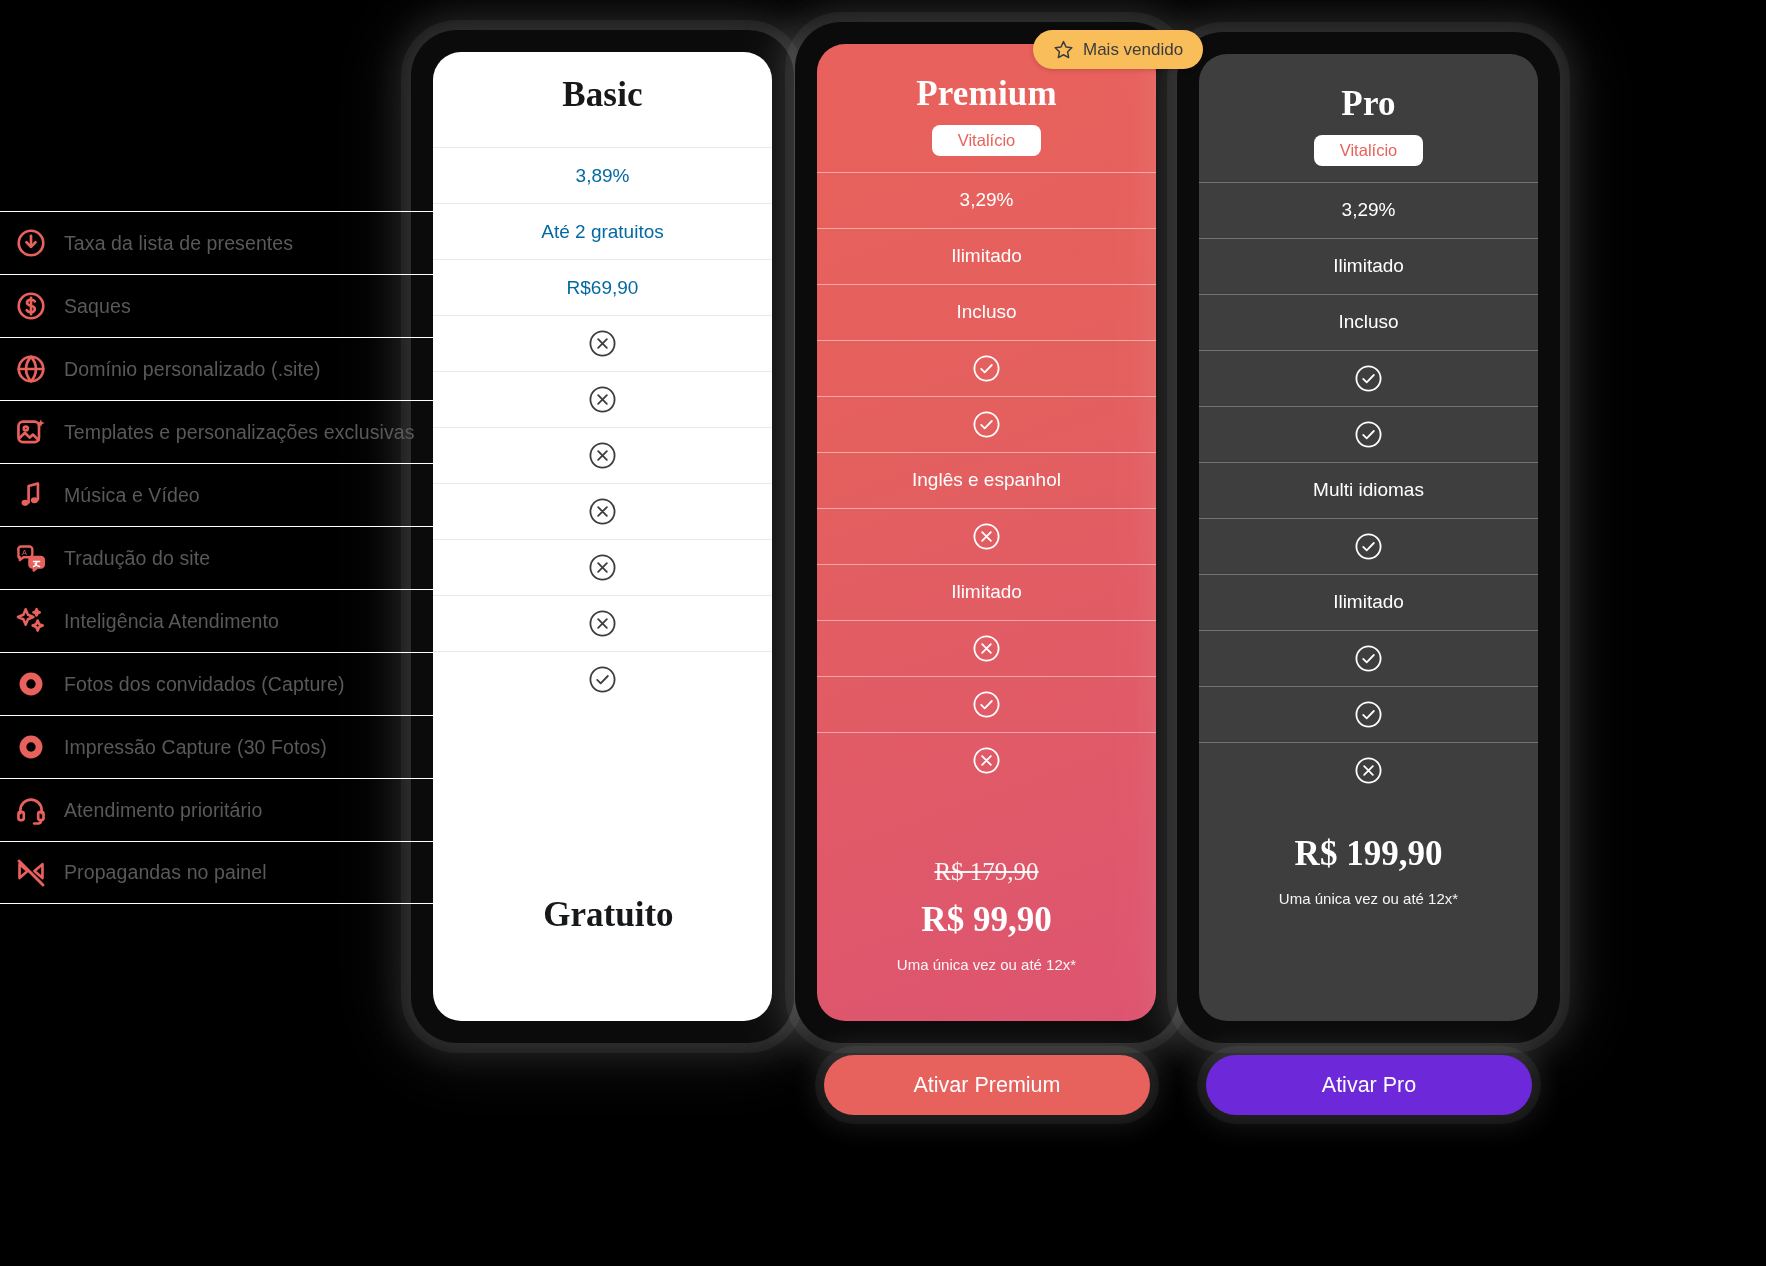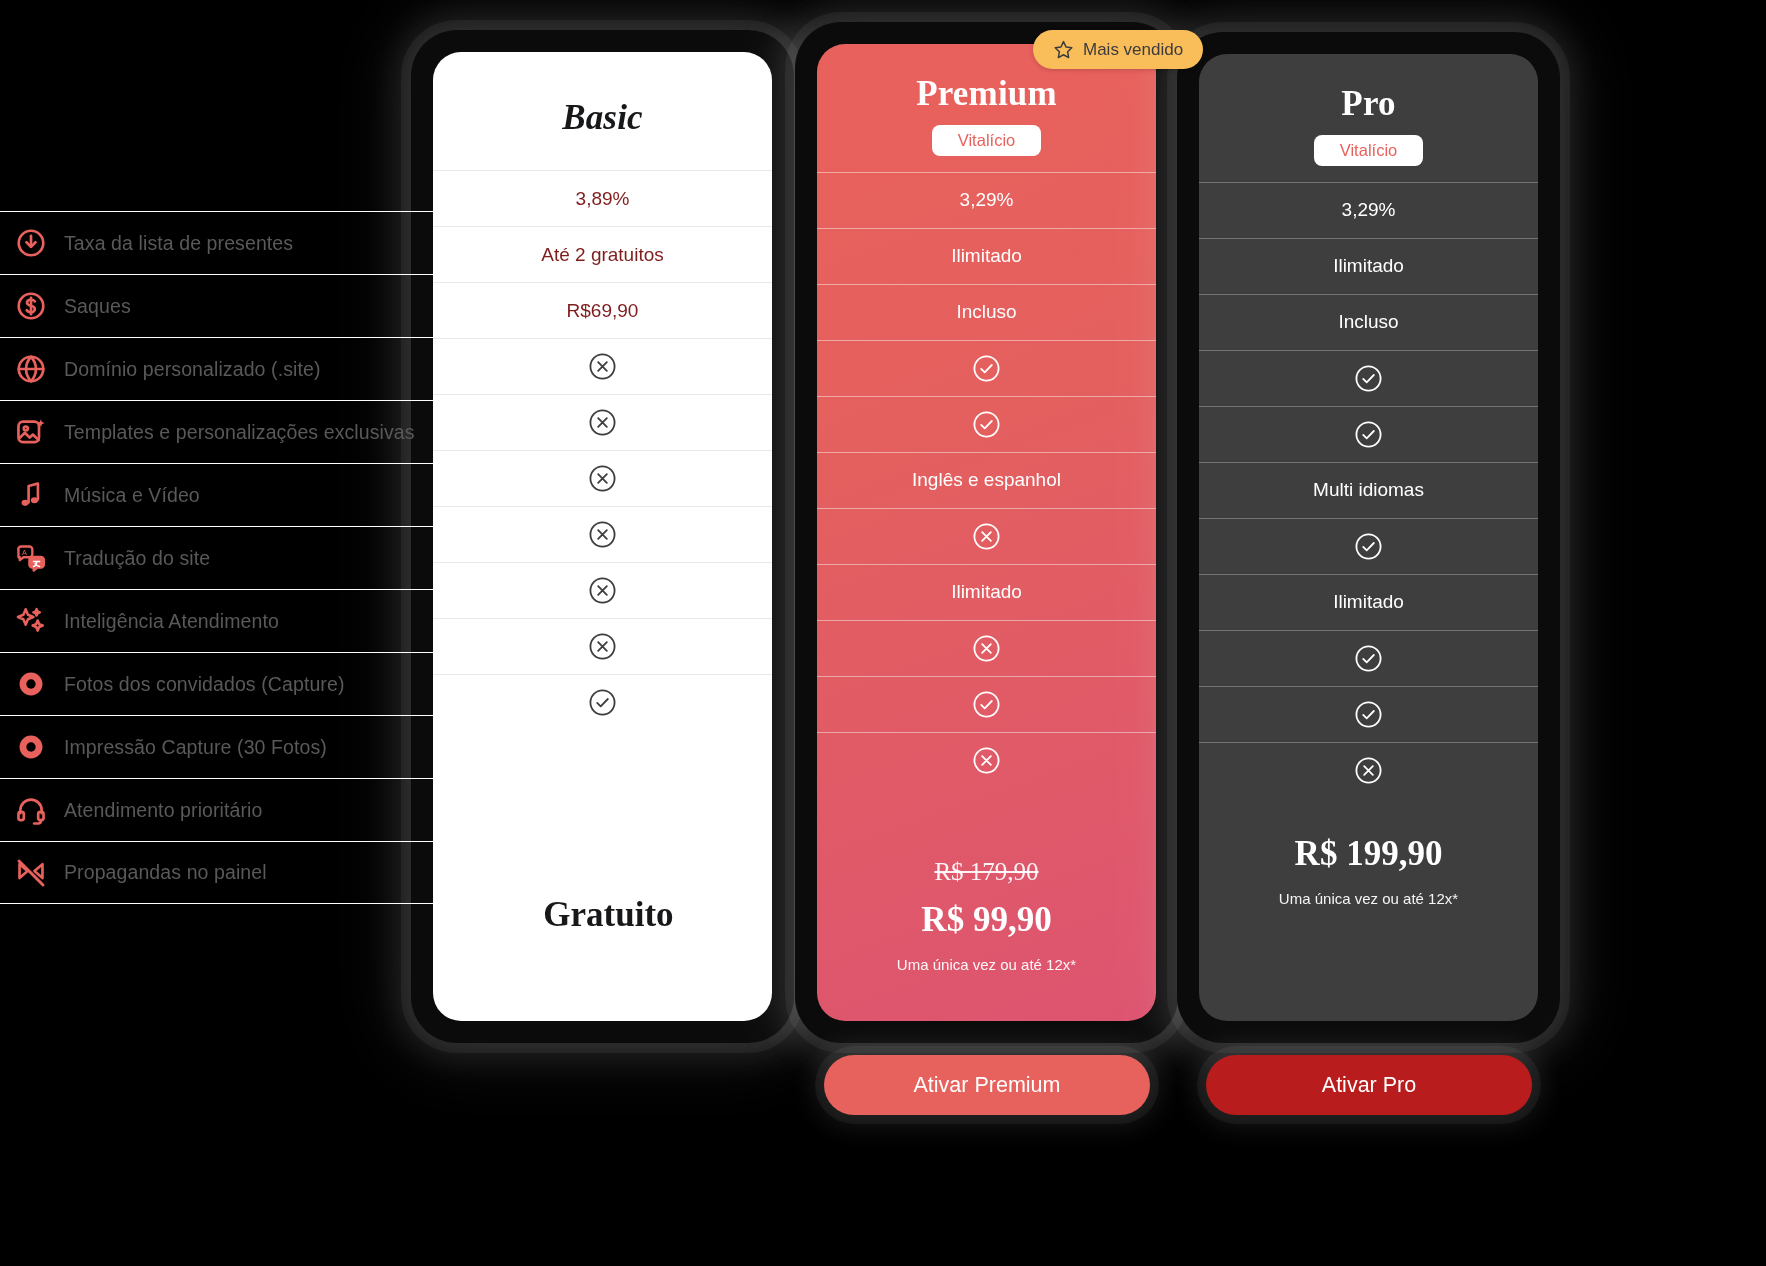--- a/index.html
+++ b/index.html
@@ -85,21 +85,21 @@
   
   #card-pro         { left: 1177px; top: 32px; width: 383px; height: 1011px; background: #0b0b0b; }
   #card-pro .card-body { background: #3e3e3e; }
 
   
   .card-head {
     flex: 0 0 auto;
     padding-top: 30px;
     text-align: center;
   }
-  #card-basic .card-head { padding-top: 46px; font-style: italic; }
+  #card-basic .card-head { padding-top: 23px; }
   .plan-title {
     font-family: "Liberation Serif", serif;
     font-weight: 700;
     font-size: 35px;
     letter-spacing: .2px;
   }
   #card-basic .plan-title  { color: #17181a; }
   #card-premium .plan-title{ color: #ffffff; }
   #card-pro .plan-title    { color: #ffffff; }
 
@@ -120,21 +120,21 @@
   #card-premium .value-list { margin-top: 16px; }
   #card-pro .value-list     { margin-top: 16px; }
 
   .value-row {
     height: 56px;
     display: flex;
     align-items: center;
     justify-content: center;
     font-size: 19px;
   }
-  #card-basic .value-row   { color: #7f1d1d; border-top: 1px solid #e9e9ea; }
+  #card-basic .value-row   { color: #0369a1; border-top: 1px solid #e9e9ea; }
   #card-premium .value-row { color: #ffffff; border-top: 1px solid rgba(255,255,255,.45); }
   #card-pro .value-row     { color: #ffffff; border-top: 1px solid rgba(255,255,255,.28); }
 
   .mark { width: 29px; height: 29px; display: block; }
   #card-basic .mark   { color: #3d3d3f; }
   #card-premium .mark { color: #ffffff; }
   #card-pro .mark     { color: #ffffff; }
 
   
   .card-foot {
@@ -195,21 +195,21 @@
     border-radius: 999px;
     border: none;
     color: #ffffff;
     font-family: "Liberation Sans", sans-serif;
     font-size: 21.5px;
     cursor: pointer;
     box-shadow: 0 0 0 9px rgba(255,255,255,0.05),
                 0 0 26px 12px rgba(255,255,255,0.085);
   }
   #cta-premium { left: 824px;  top: 1055px; width: 326px; background: #e7615d; }
-  #cta-pro     { left: 1206px; top: 1055px; width: 326px; background: #b91c1c; }
+  #cta-pro     { left: 1206px; top: 1055px; width: 326px; background: #6d28d9; }
 </style>
 </head>
 <body>
 
 <div id="stage">
 
   <div id="feature-column">
       <div class="feature-row">
         <span class="feature-icon">
           <svg viewBox="0 0 24 24" fill="none" stroke="currentColor" stroke-width="2" stroke-linecap="round" stroke-linejoin="round">

